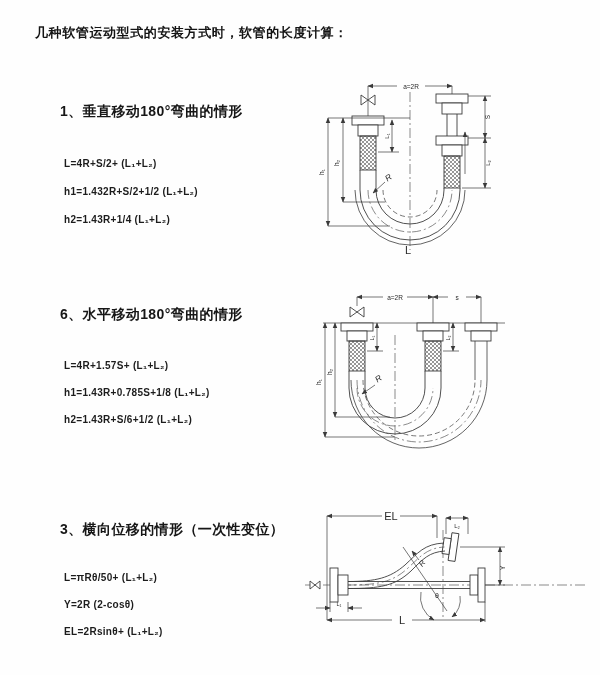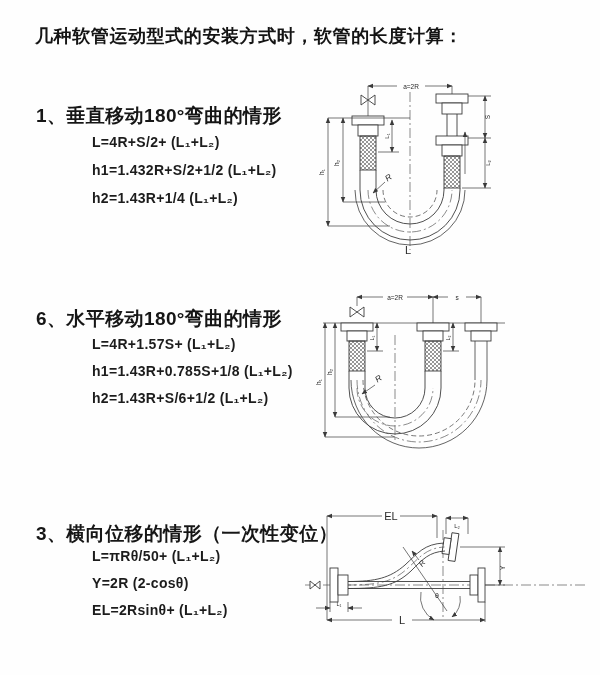--- a/index.html
+++ b/index.html
@@ -1,30 +1,30 @@
 <!DOCTYPE html>
 <html><head>
 <meta charset="utf-8">
 <style>
   html,body{margin:0;padding:0;}
   body{
     width:600px;height:675px;position:relative;background:#fefefe;
     font-family:"Liberation Sans", sans-serif;color:#1b1b1b;overflow:hidden;
   }
   .title{
-    position:absolute;left:35px;top:24px;font-size:18px;font-weight:700;
+    position:absolute;left:35px;top:24px;font-size:13px;font-weight:700;
     letter-spacing:0.6px;color:#141414;white-space:nowrap;
   }
   .sec-heading{
-    position:absolute;left:36px;font-size:19px;font-weight:700;
+    position:absolute;left:60px;font-size:14px;font-weight:700;
     letter-spacing:0.4px;color:#161616;white-space:nowrap;
   }
   .formula{
-    position:absolute;left:92px;font-size:14px;font-weight:700;
-    letter-spacing:0.3px;color:#1c1c1c;white-space:nowrap;
+    position:absolute;left:64px;font-size:10px;font-weight:700;
+    letter-spacing:0.3px;color:#1c1c1c;white-space:nowrap;margin-top:24px;
   }
   .diag{position:absolute;}
   svg text{stroke:none;}
 </style>
 </head>
 <body>
 
 <div>
 
   <div class="title">几种软管运动型式的安装方式时，软管的长度计算：</div>

